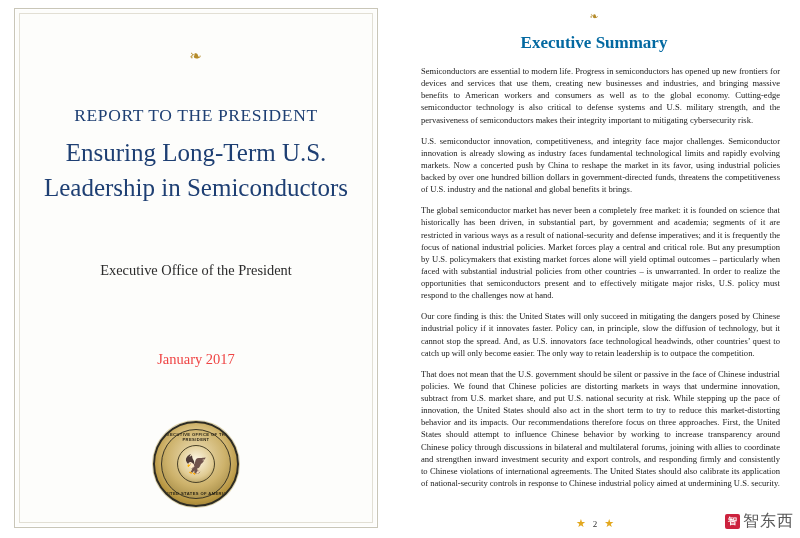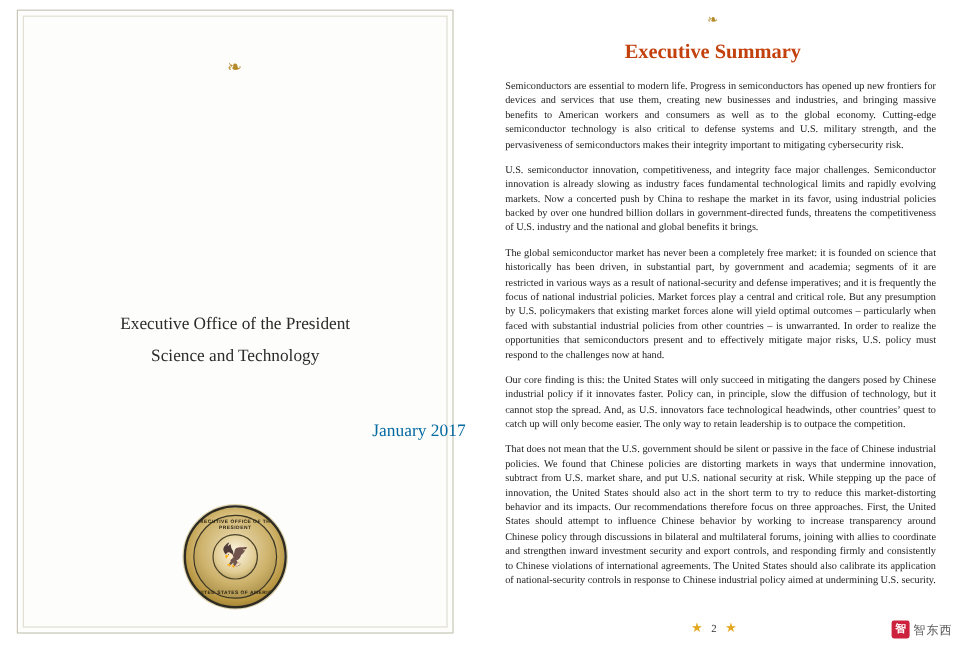--- a/index.html
+++ b/index.html
@@ -88,24 +88,24 @@
     width: 100%;
     text-align: center;
     color: #2b2b2b;
     font-size: 14.4px;
     line-height: 1.85;
     font-family: "Liberation Serif", serif;
   }
   .cover-date {
     position: absolute;
     top: 342px;
-    left: 11px;
-    width: 100%;
-    text-align: right;
-    color: #0369a1;
+    left: 0;
+    width: 100%;
+    text-align: center;
+    color: #ef4444;
     font-size: 14.5px;
   }
 
   
   .seal {
     position: absolute;
     left: 50%;
     transform: translateX(-50%);
     top: 412px;
     width: 82px;
@@ -164,21 +164,21 @@
   .page-ornament {
     text-align: center;
     color: #b58b2a;
     font-size: 11px;
     margin-top: 4px;
     margin-bottom: 10px;
     font-family: "DejaVu Serif", serif;
   }
   .section-heading {
     text-align: center;
-    color: #c2410c;
+    color: #0369a1;
     font-size: 17px;
     font-weight: bold;
     margin-bottom: 12px;
     font-family: "Liberation Serif", serif;
   }
   .body-text p {
     margin: 0 0 9px 13px;
     font-size: 8.55px;
     line-height: 1.42;
     text-align: justify;
@@ -221,21 +221,21 @@
     background: #c8102e;
     border-radius: 2px;
     color: #fff;
     font-size: 9px;
     line-height: 15px;
     text-align: center;
     font-family: "Liberation Sans", sans-serif;
     font-weight: bold;
   }
   .wm-text {
-    font-size: 10px;
+    font-size: 16px;
     color: #4a4a4a;
     font-family: Liberation Serif, serif;
     letter-spacing: 1px;
   }
   .gutter {
     position: absolute;
     left: 390px;
     top: 0;
     width: 1px;
     height: 538px;
@@ -246,24 +246,28 @@
 <body>
 
 <div class="page-wrap">
 
   <div class="cover-page">
     <div class="cover-inner">
       <div class="cover-inner2"></div>
 
       <div class="cover-ornament">❧</div>
 
+      <div class="cover-title-block">
+        <div class="report-to">REPORT TO THE PRESIDENT</div>
+        <div class="main-title">Ensuring Long-Term U.S.</div>
+        <div class="main-title">Leadership in Semiconductors</div>
+      </div>
 
       <div class="cover-authors">
         <div>Executive Office of the President</div>
-        <div>Science and Technology</div>
       </div>
 
       <div class="cover-date">January 2017</div>
 
       <div class="seal">
         <div class="seal-ring"></div>
         <div class="seal-text-top">EXECUTIVE OFFICE OF THE PRESIDENT</div>
         <div class="seal-core"></div>
         <div class="seal-eagle">🦅</div>
         <div class="seal-text-bottom">UNITED STATES OF AMERICA</div>

